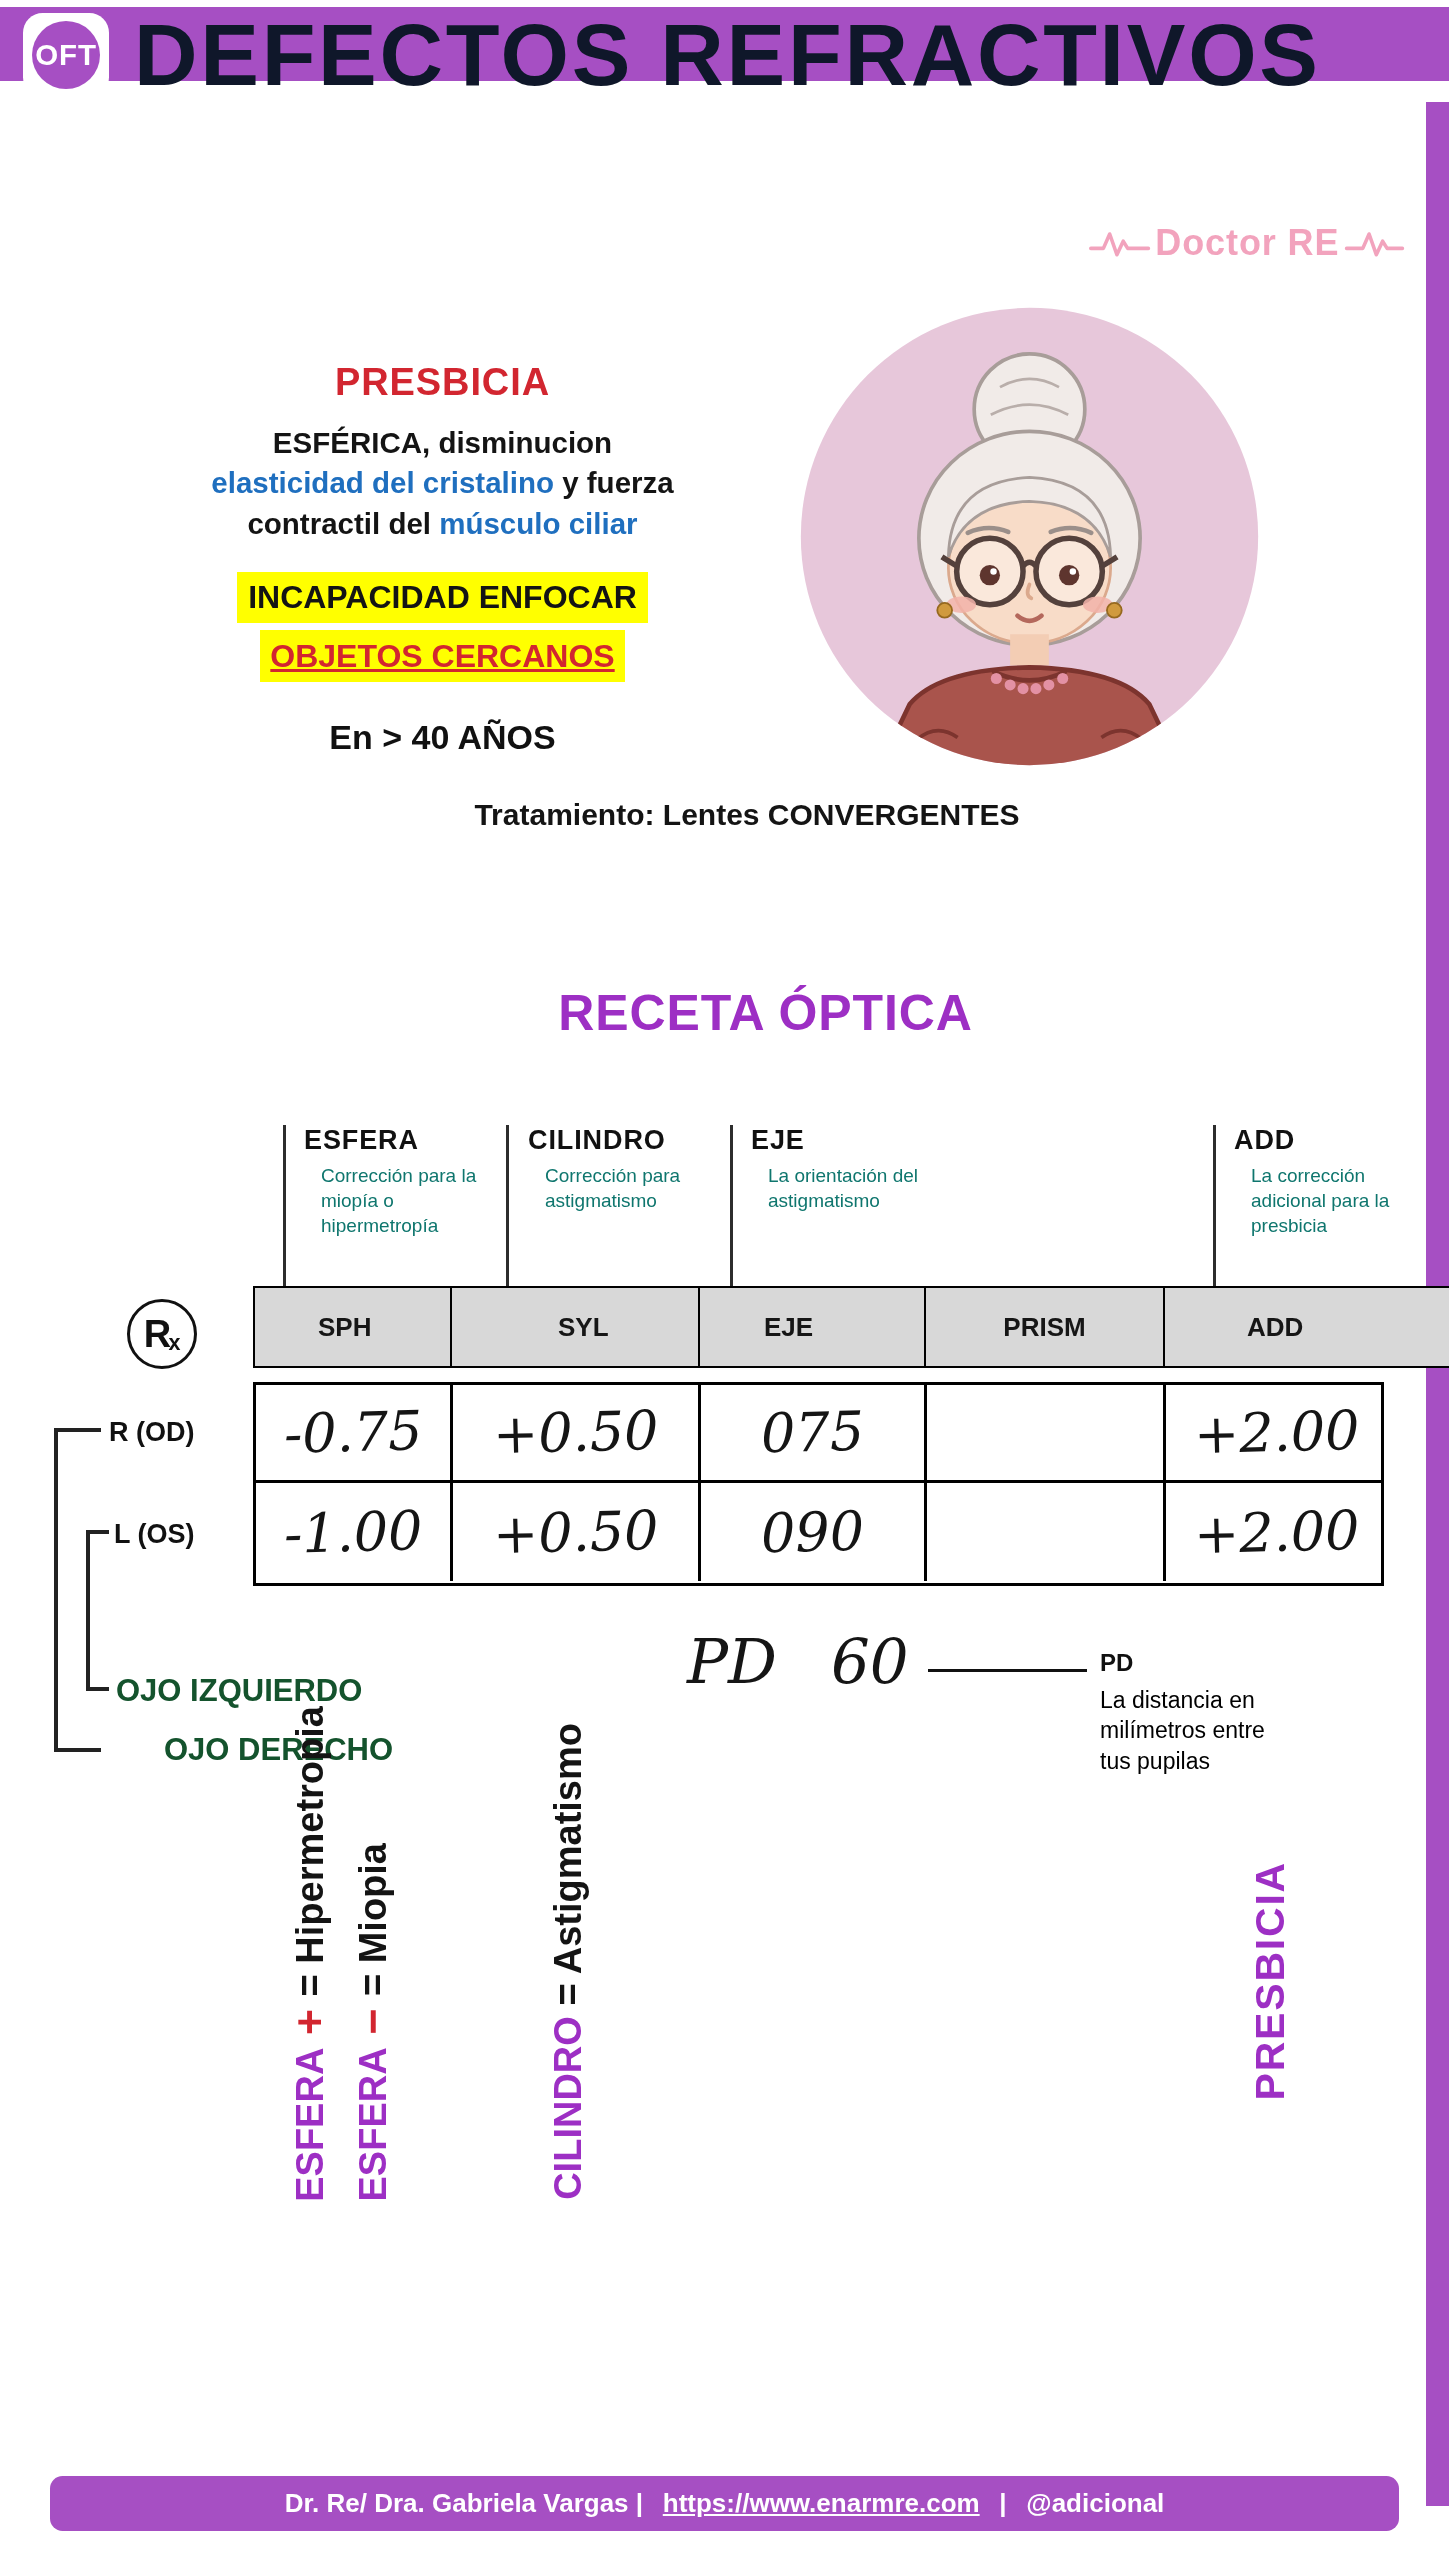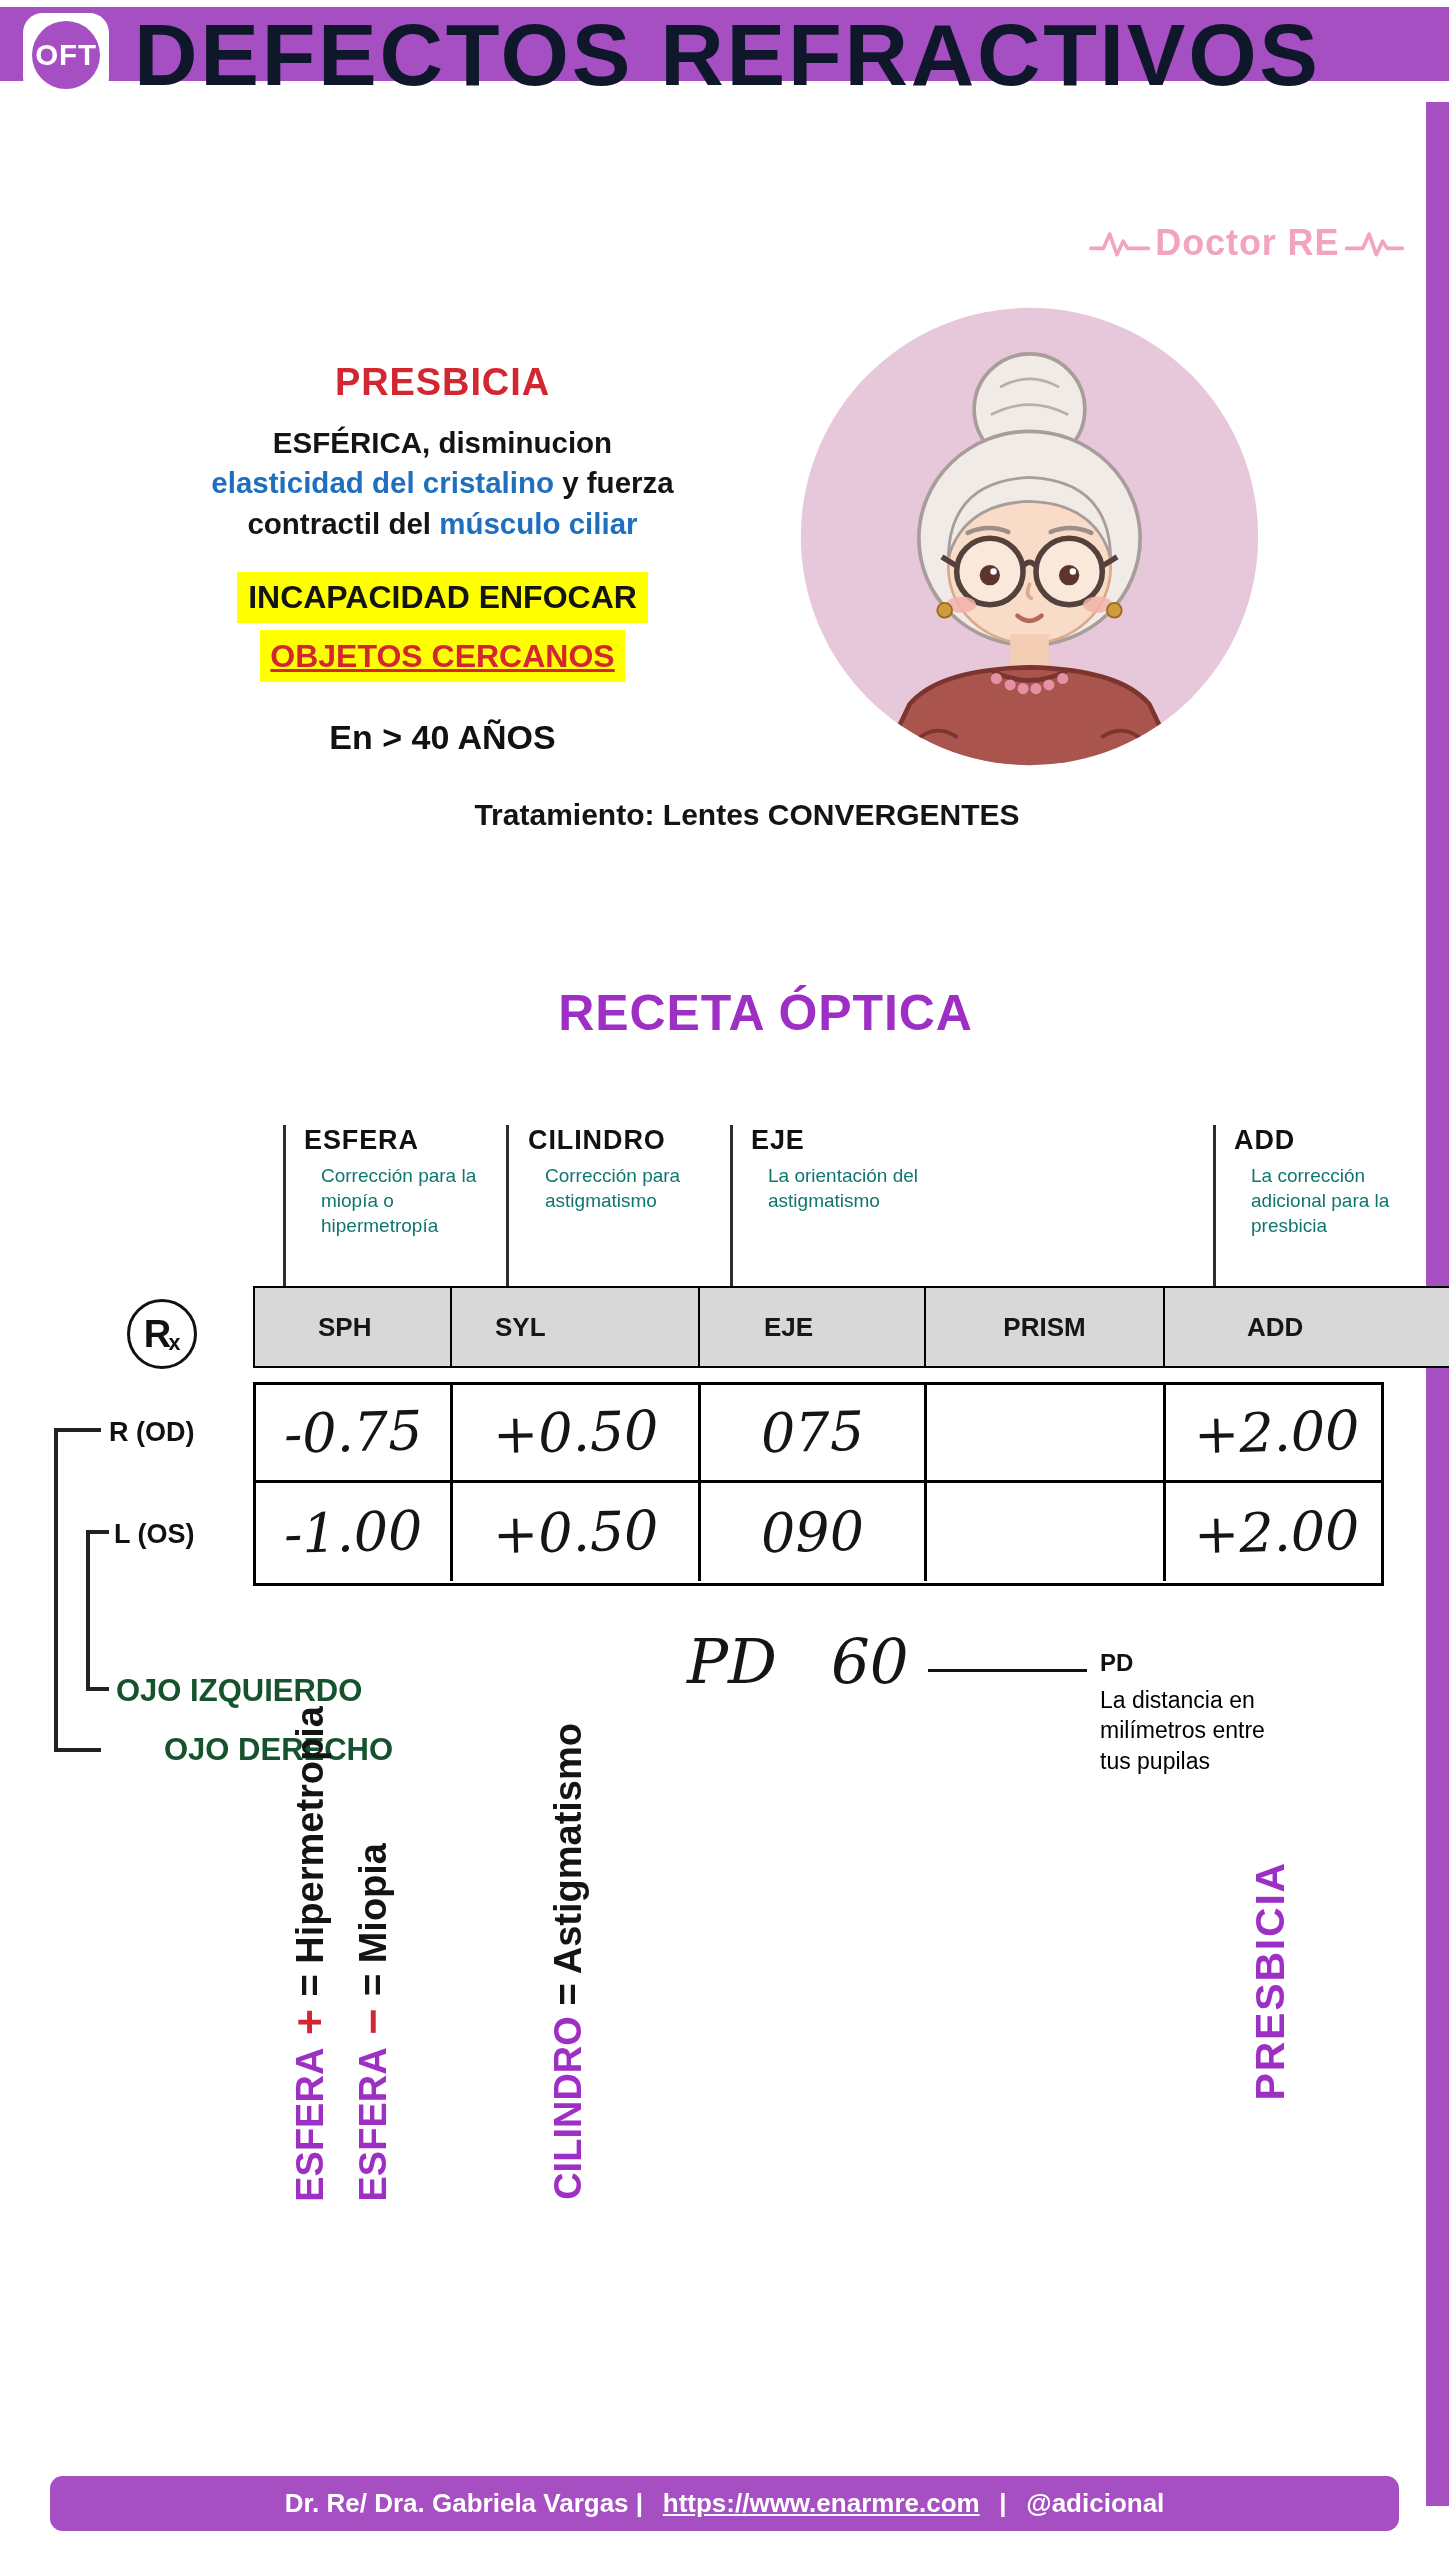--- a/index.html
+++ b/index.html
@@ -51,21 +51,21 @@
     display:flex;align-items:center;justify-content:center;box-sizing:border-box;}
   .rx-circle .rx-r{font-size:38px;font-weight:bold;}
   .rx-circle .rx-x{font-size:21.5px;font-weight:bold;margin-left:-2.7px;margin-top:19.7px;}
 
   .thead{position:absolute;left:253px;top:1286px;width:1361px;height:82px;background:var(--table_header_gray,#D8D8D8);
     border:2.7px solid #000;box-sizing:border-box;display:flex;}
   .thead .cell{border-right:2.7px solid #000;box-sizing:border-box;display:flex;align-items:center;
     font-weight:bold;font-size:26px;color:#161616;}
   .thead .cell:last-child{border-right:none;}
   .w1{flex:0 0 197px;} .w2{flex:0 0 248px;} .w3{flex:0 0 226px;} .w4{flex:0 0 239px;} .w5{flex:0 0 222px;}
-  .pl1{padding-left:63px;} .pl2{padding-left:43px;} .pl3{padding-left:64px;} .pl5{padding-left:82px;}
+  .pl1{padding-left:63px;} .pl2{padding-left:106px;} .pl3{padding-left:64px;} .pl5{padding-left:82px;}
   .ccenter{justify-content:center;}
 
   .tbody{position:absolute;left:253px;top:1382px;width:1131px;height:204px;border:3.6px solid #000;box-sizing:border-box;}
   .trow{display:flex;height:98px;box-sizing:border-box;}
   .trow.first{border-bottom:3.6px solid #000;}
   .trow .cell{border-right:3.6px solid #000;box-sizing:border-box;display:flex;align-items:center;justify-content:center;}
   .trow .cell:last-child{border-right:none;}
   .hand{font-family:"DejaVu Serif",serif;font-style:italic;font-size:54px;color:#151515;transform:rotate(-1.5deg);white-space:nowrap;}
 
   .rowlabel{position:absolute;font-weight:bold;font-size:27px;color:#111;white-space:nowrap;}

